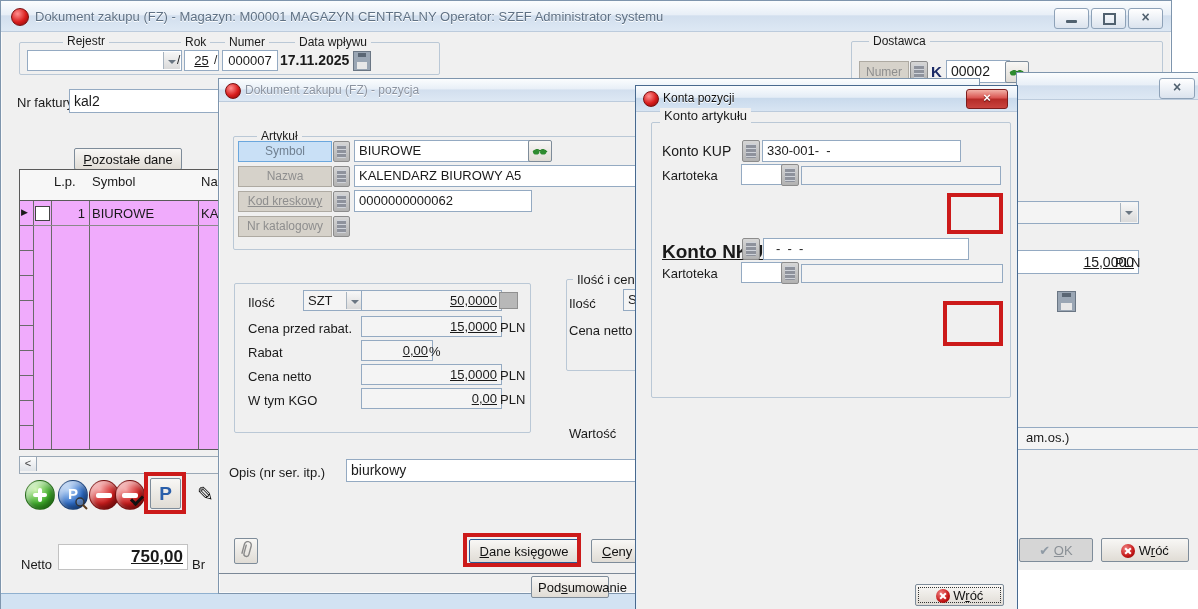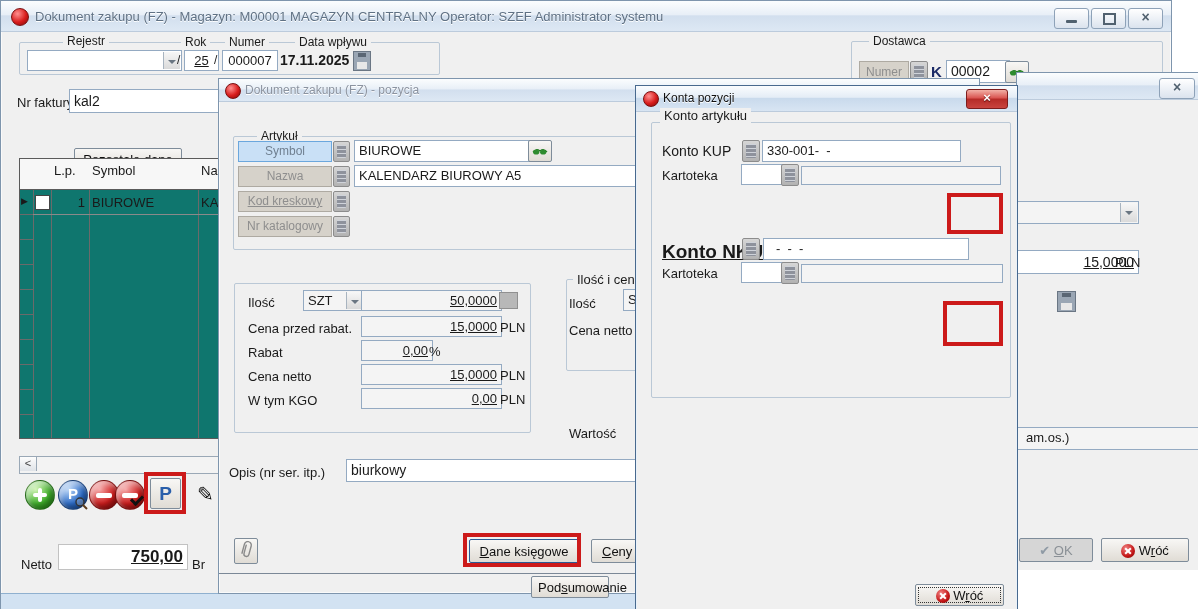--- a/index.html
+++ b/index.html
@@ -88,21 +88,21 @@
         </svg>
     </span>
 
     <span class="lbl" style="left:16px;top:94px;font-size:13px;">Nr faktury</span>
     <div class="fld" style="left:68px;top:88px;width:420px;height:22px;font-size:14px;line-height:22px;">kal2</div>
 
     <button class="btn" style="left:73px;top:147px;width:108px;height:22px;font-size:13px;">
       <span></span><span class="ac">P</span><span>ozostałe dane</span>
     </button>
 
-    <div class="abs" style="left:18px;top:157px;width:200px;height:279px;background:#0f766e;border:1px solid #5a5a5a;border-right:none;overflow:hidden;">
+    <div class="abs" style="left:18px;top:168px;width:200px;height:279px;background:#f0abfc;border:1px solid #5a5a5a;border-right:none;overflow:hidden;">
       <div class="vline" style="left:13px;"></div>
       <div class="vline" style="left:31px;"></div>
       <div class="vline" style="left:69px;"></div>
       <div class="vline" style="left:178px;"></div>
       <div class="abs" style="left:0;top:0;right:0;height:30px;border-bottom:1px solid #5a5a5a;background:#f7f7f7;">
         <span class="lbl" style="left:34px;top:4px;font-size:13px;">L.p.</span>
         <span class="lbl" style="left:72px;top:4px;font-size:13px;">Symbol</span>
         <span class="lbl" style="left:181px;top:4px;font-size:13px;">Nazw</span>
       </div>
       <div class="abs" style="left:0;top:31px;bottom:0;width:13px;background:repeating-linear-gradient(to bottom,transparent 0 24px,#6a6a6a 24px 25px);"></div>
@@ -173,20 +173,21 @@
     <span class="graybtn" style="left:19px;top:87px;width:92px;height:19px;line-height:19px;"><span>Nazwa</span></span>
     <span class="nbk" style="left:114px;top:87px;width:15px;height:19px;">
         <i></i>
       </span>
     <div class="fld" style="left:135px;top:86px;width:430px;height:20px;line-height:20px;">KALENDARZ BIUROWY A5</div>
 
     <span class="graybtn" style="left:19px;top:112px;width:92px;height:19px;line-height:19px;text-decoration:underline;"><span>Kod kreskowy</span></span>
     <span class="nbk" style="left:114px;top:112px;width:15px;height:19px;">
         <i></i>
       </span>
+    <div class="fld" style="left:135px;top:111px;width:168px;height:20px;line-height:20px;">0000000000062</div>
 
     <span class="graybtn" style="left:19px;top:137px;width:92px;height:19px;line-height:19px;"><span>Nr katalogowy</span></span>
     <span class="nbk" style="left:114px;top:137px;width:15px;height:19px;">
         <i></i>
       </span>
 
     <div class="grpbox" style="left:15px;top:204px;width:295px;height:148px;"></div>
     <span class="lbl" style="left:29px;top:216px;font-size:13px;">Ilość</span>
     <div class="fld gray" style="left:84px;top:211px;width:52px;height:19px;">
       <span>SZT</span>

